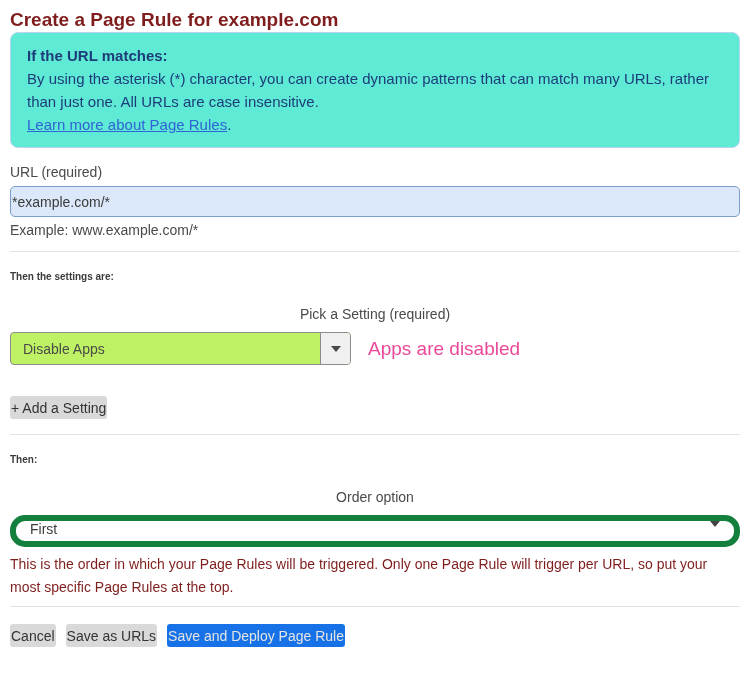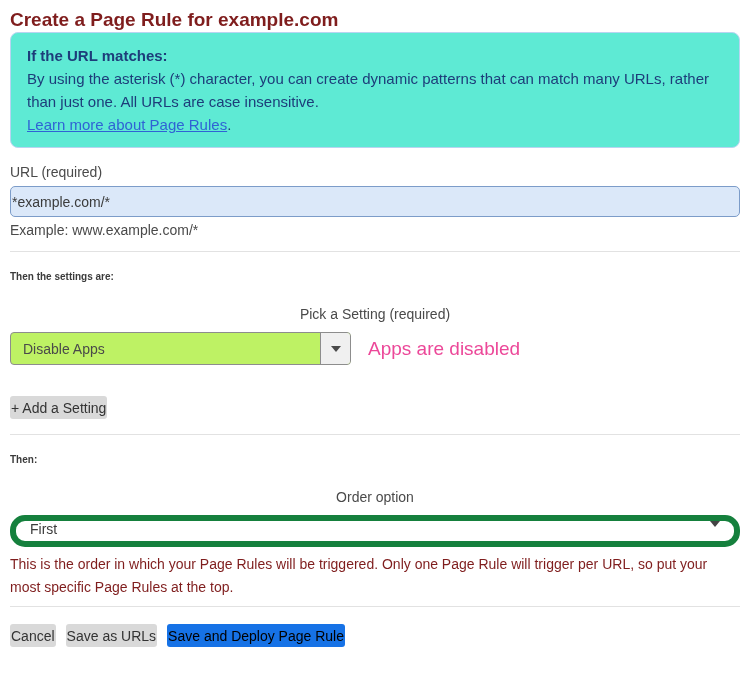--- a/index.html
+++ b/index.html
@@ -140,21 +140,21 @@
     height: 23px;
     padding: 0 1px;
     cursor: pointer;
   }
   .btn-gray {
     background: #d9d9d9;
     color: #333333;
   }
   .btn-blue {
     background: #1672e6;
-    color: #000000;
+    color: #e5e5e5;
   }
   .add-setting-btn {
     margin-top: 31px;
   }
   .divider-2 { margin-top: 15px; }
   .order-select {
     display: flex;
     align-items: flex-start;
     justify-content: space-between;
     width: 730px;

